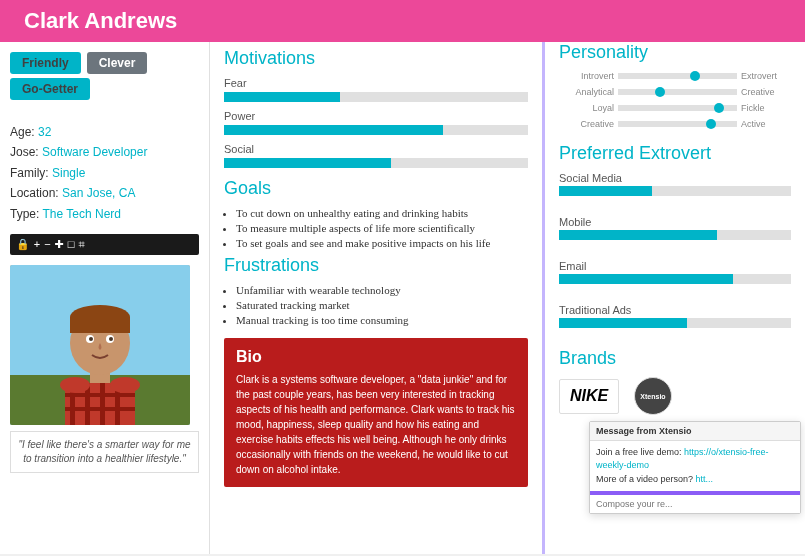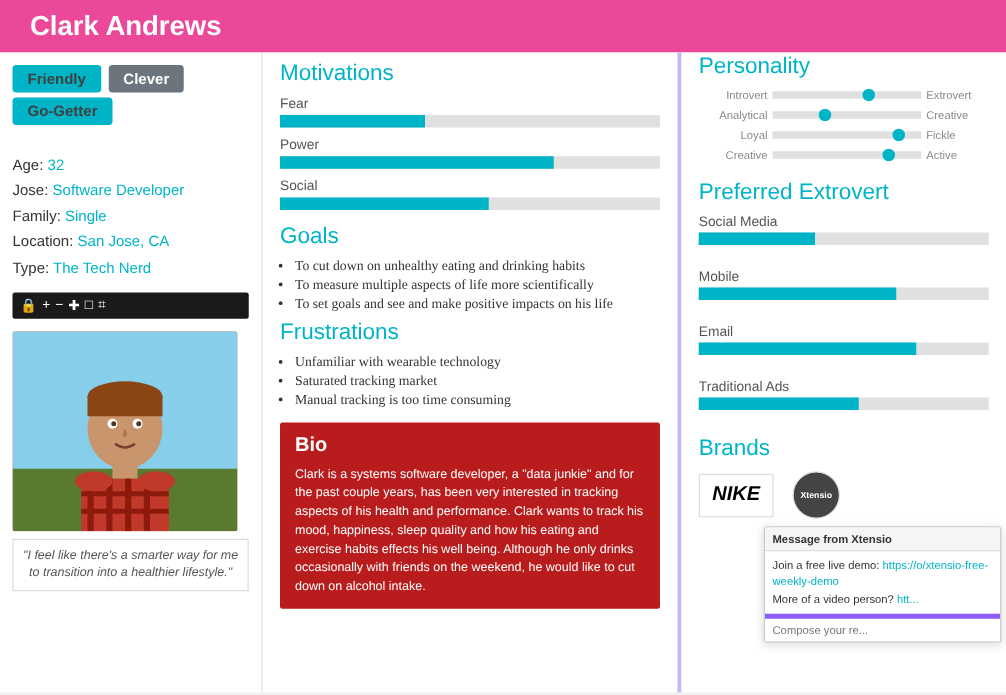--- a/index.html
+++ b/index.html
@@ -235,21 +235,21 @@
       font-weight: bold;
     }
     .nike-logo { color: black; font-size: 16px; font-style: italic; font-weight: 900; }
     .xtensio-logo { background: #333; color: white; border-radius: 50%; width: 35px; height: 35px; font-size: 8px; }
 
     
     .message-popup {
       position: absolute;
       bottom: 40px;
       right: 4px;
-      width: 190px;
+      width: 212px;
       background: white;
       border: 1px solid #ccc;
       border-radius: 2px;
       font-size: 9px;
       color: #333;
       box-shadow: 0 2px 8px rgba(0,0,0,0.15);
       z-index: 10;
     }
     .popup-header {
       background: #f5f5f5;

